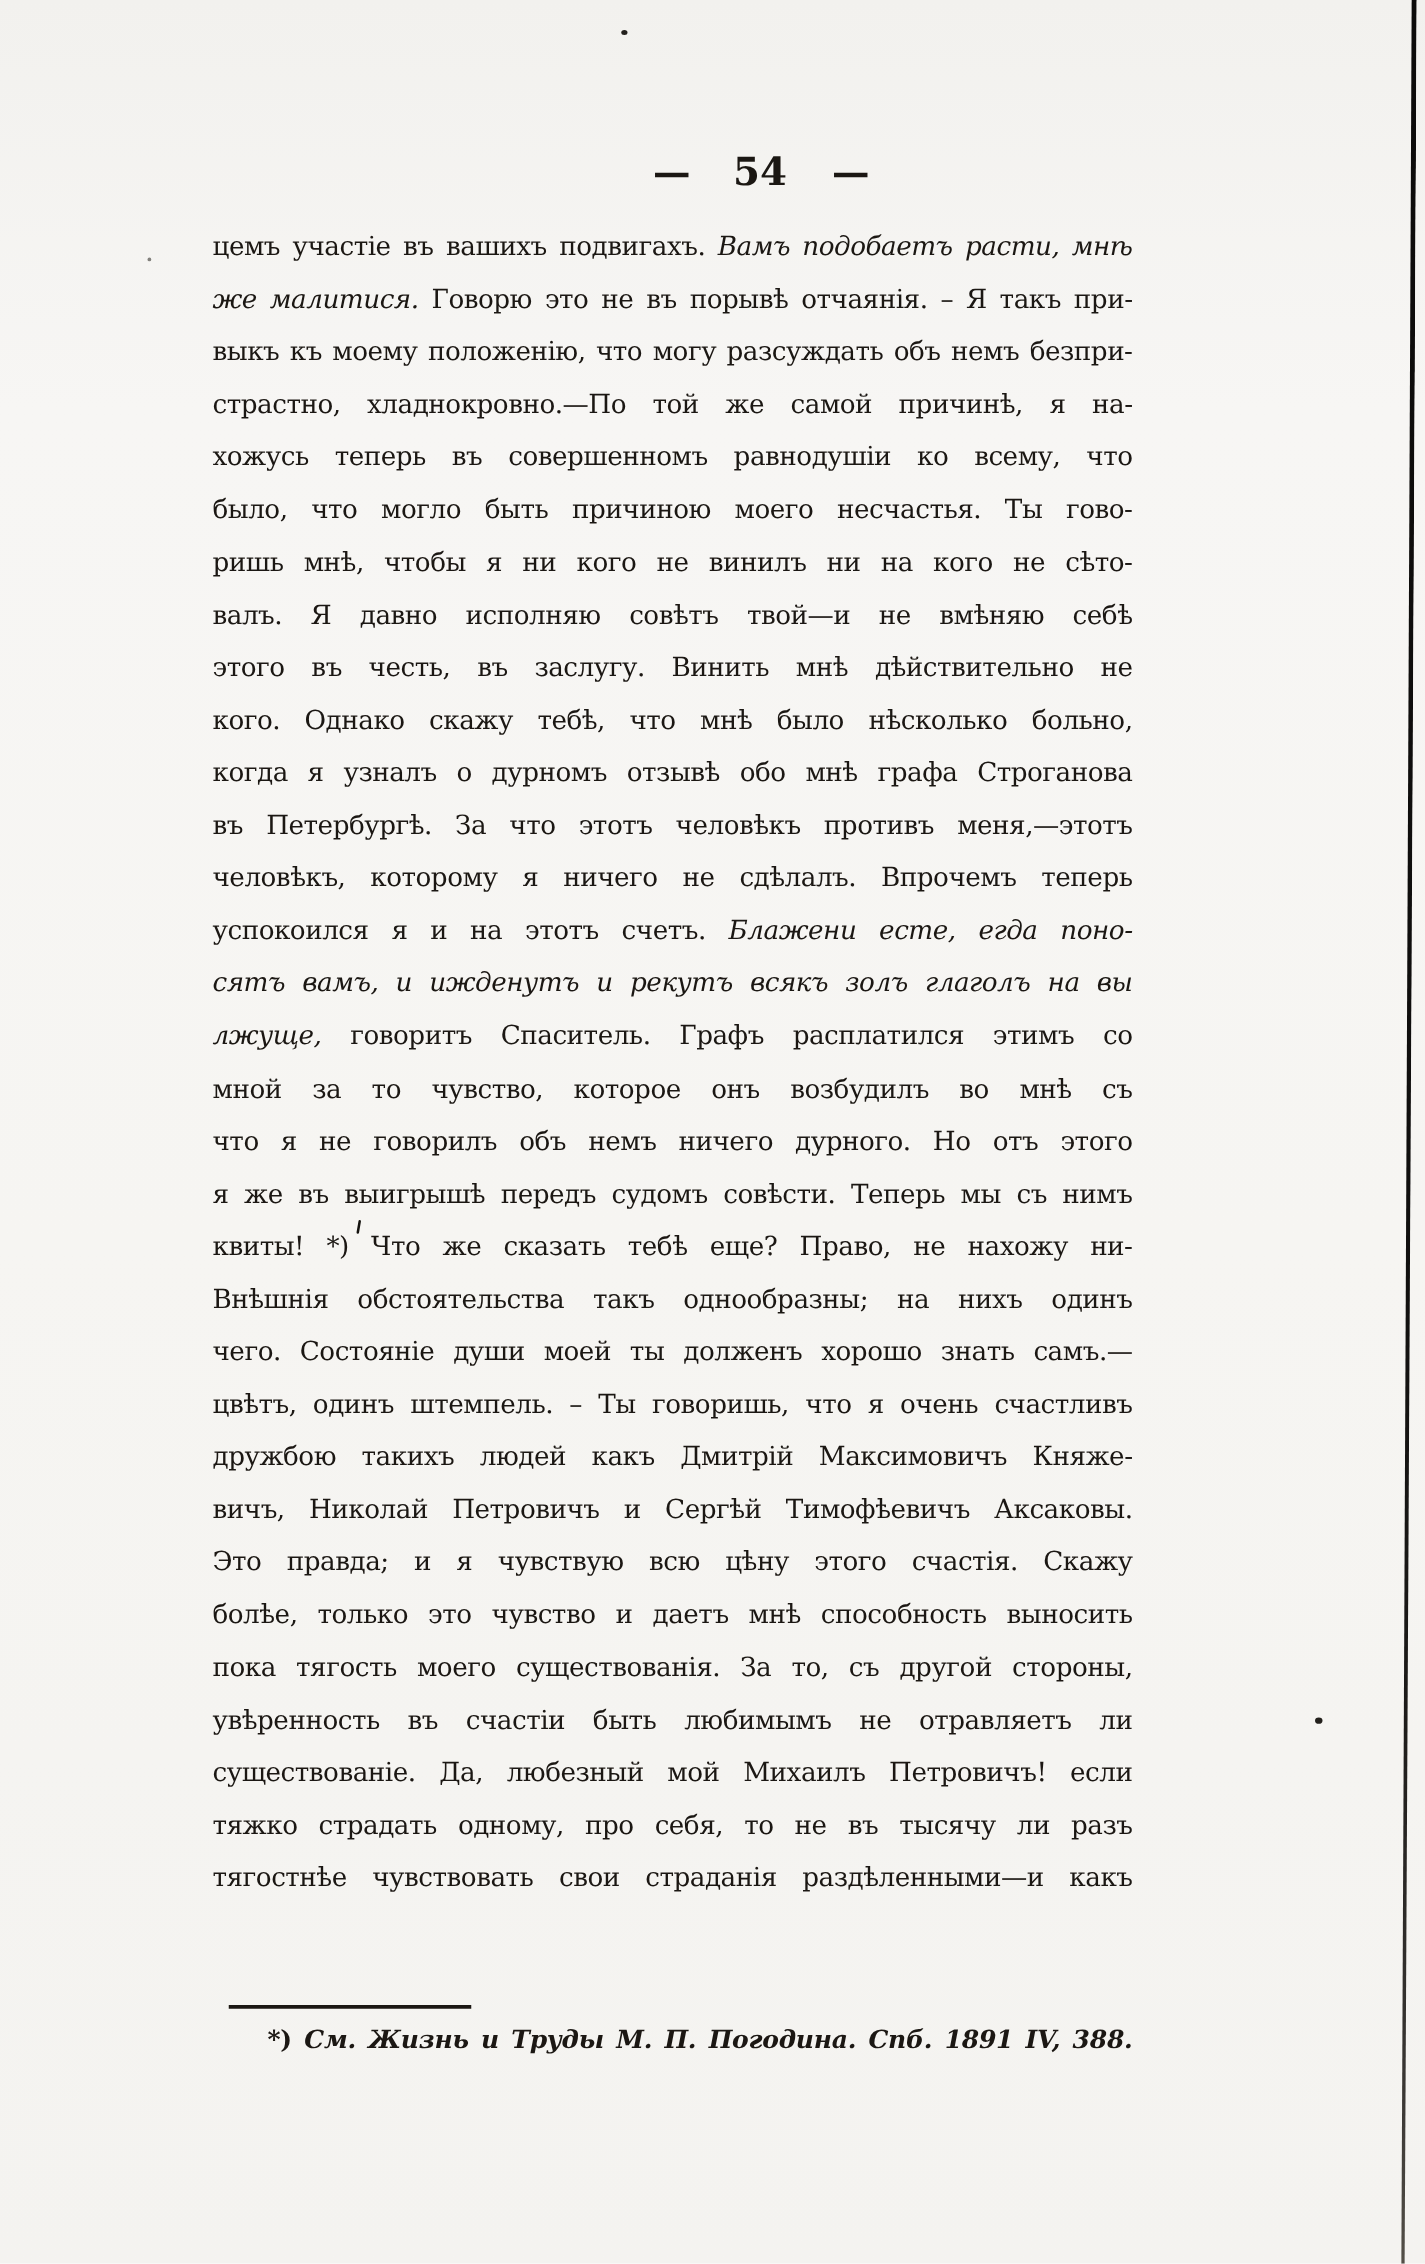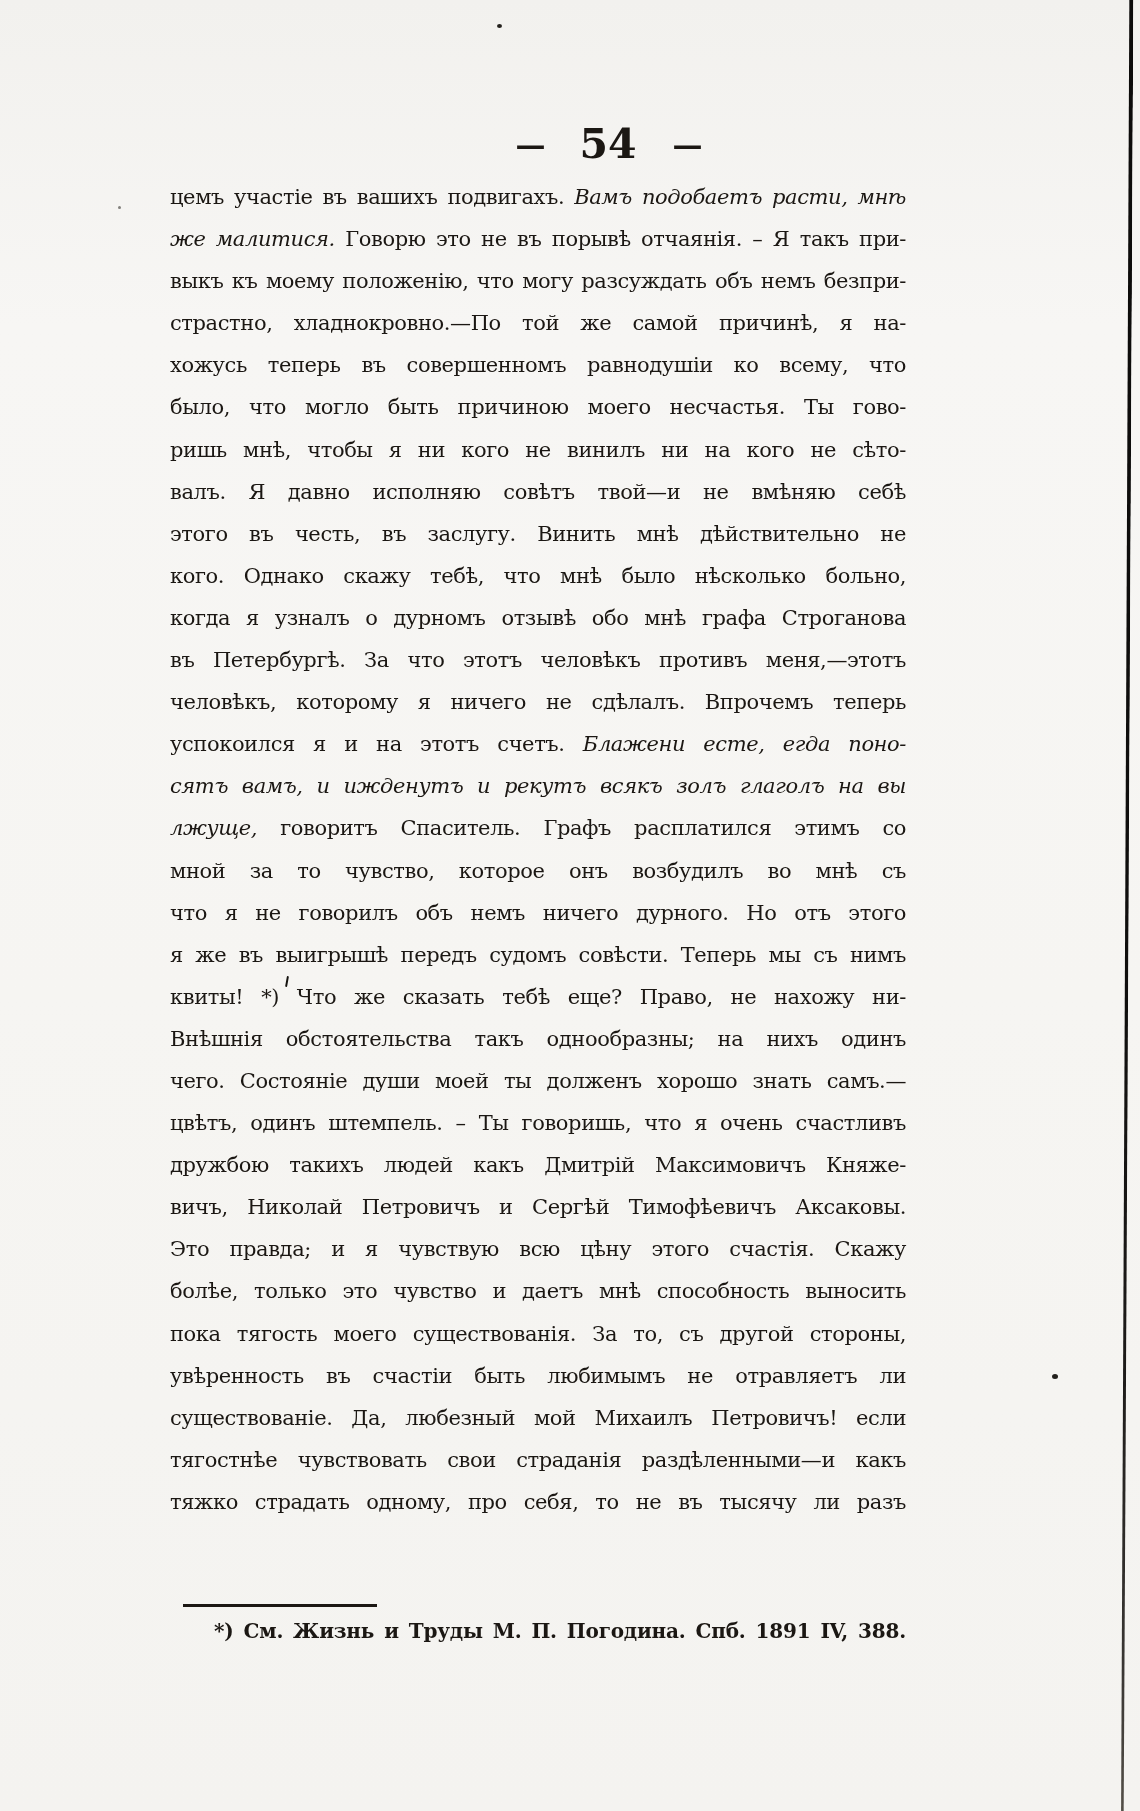--- a/index.html
+++ b/index.html
@@ -19,21 +19,21 @@
     width: 100%;
     display: flex;
     justify-content: center;
     align-items: center;
     gap: 36px;
     transform: translateX(38px);
     font-weight: bold;
     font-size: 30px;
   }
   .header .dash { letter-spacing: -2px; }
-  .header .num { font-size: 41px; text-align: right; }
+  .header .num { font-size: 31px; text-align: right; }
   .body-text {
     position: absolute;
     top: 176px;
     left: 170px;
     width: 736px;
   }
   .line {
     height: 42.1px;
     line-height: 42.1px;
     font-size: 21px;
@@ -61,21 +61,21 @@
     height: 36px;
     line-height: 36px;
     font-size: 20px;
     font-weight: bold;
     letter-spacing: -0.2px;
     text-align: justify;
     text-align-last: justify;
     padding-left: 0;
   }
   .footnote .indent { display: inline-block; width: 44px; }
-  .footnote .it { }
+  .footnote .it { font-style: italic; }
   
   .scan-edge {
     position: absolute;
     top: -8px;
     left: 1124px;
     width: 5px;
     height: 1830px;
     background: linear-gradient(to bottom, #0c0b0a 0%, #100f0e 55%, #1d1b19 75%, #3a3734 92%, #555149 100%);
     transform: rotate(0.28deg);
     clip-path: polygon(18% 0, 100% 0, 82% 100%, 30% 100%);
@@ -130,22 +130,22 @@
       <div class="line"><span>Внѣшнія обстоятельства такъ однообразны; на нихъ одинъ</span></div>
       <div class="line"><span>чего. Состояніе души моей ты долженъ хорошо знать самъ.—</span></div>
       <div class="line"><span>цвѣтъ, одинъ штемпель. – Ты говоришь, что я очень счастливъ</span></div>
       <div class="line"><span>дружбою такихъ людей какъ Дмитрій Максимовичъ Княже-</span></div>
       <div class="line"><span>вичъ, Николай Петровичъ и Сергѣй Тимофѣевичъ Аксаковы.</span></div>
       <div class="line"><span>Это правда; и я чувствую всю цѣну этого счастія. Скажу</span></div>
       <div class="line"><span>болѣе, только это чувство и даетъ мнѣ способность выносить</span></div>
       <div class="line"><span>пока тягость моего существованія. За то, съ другой стороны,</span></div>
       <div class="line"><span>увѣренность въ счастіи быть любимымъ не отравляетъ ли</span></div>
       <div class="line"><span>существованіе. Да, любезный мой Михаилъ Петровичъ! если</span></div>
+      <div class="line"><span>тяжко страдать одному, про себя, то не въ тысячу ли разъ</span></div>
       <div class="line"><span>тягостнѣе чувствовать свои страданія раздѣленными—и какъ</span></div>
-      <div class="line"><span>тяжко страдать одному, про себя, то не въ тысячу ли разъ</span></div>
     </div>
 
   <div class="footnote-rule"></div>
 
   <div class="footnote">
     <span class="indent"></span><span>*)</span>
     <span class="it">См. Жизнь и Труды М. П. Погодина. Спб. 1891 IV, 388.</span>
   </div>
 
   <div class="scan-edge"></div>

